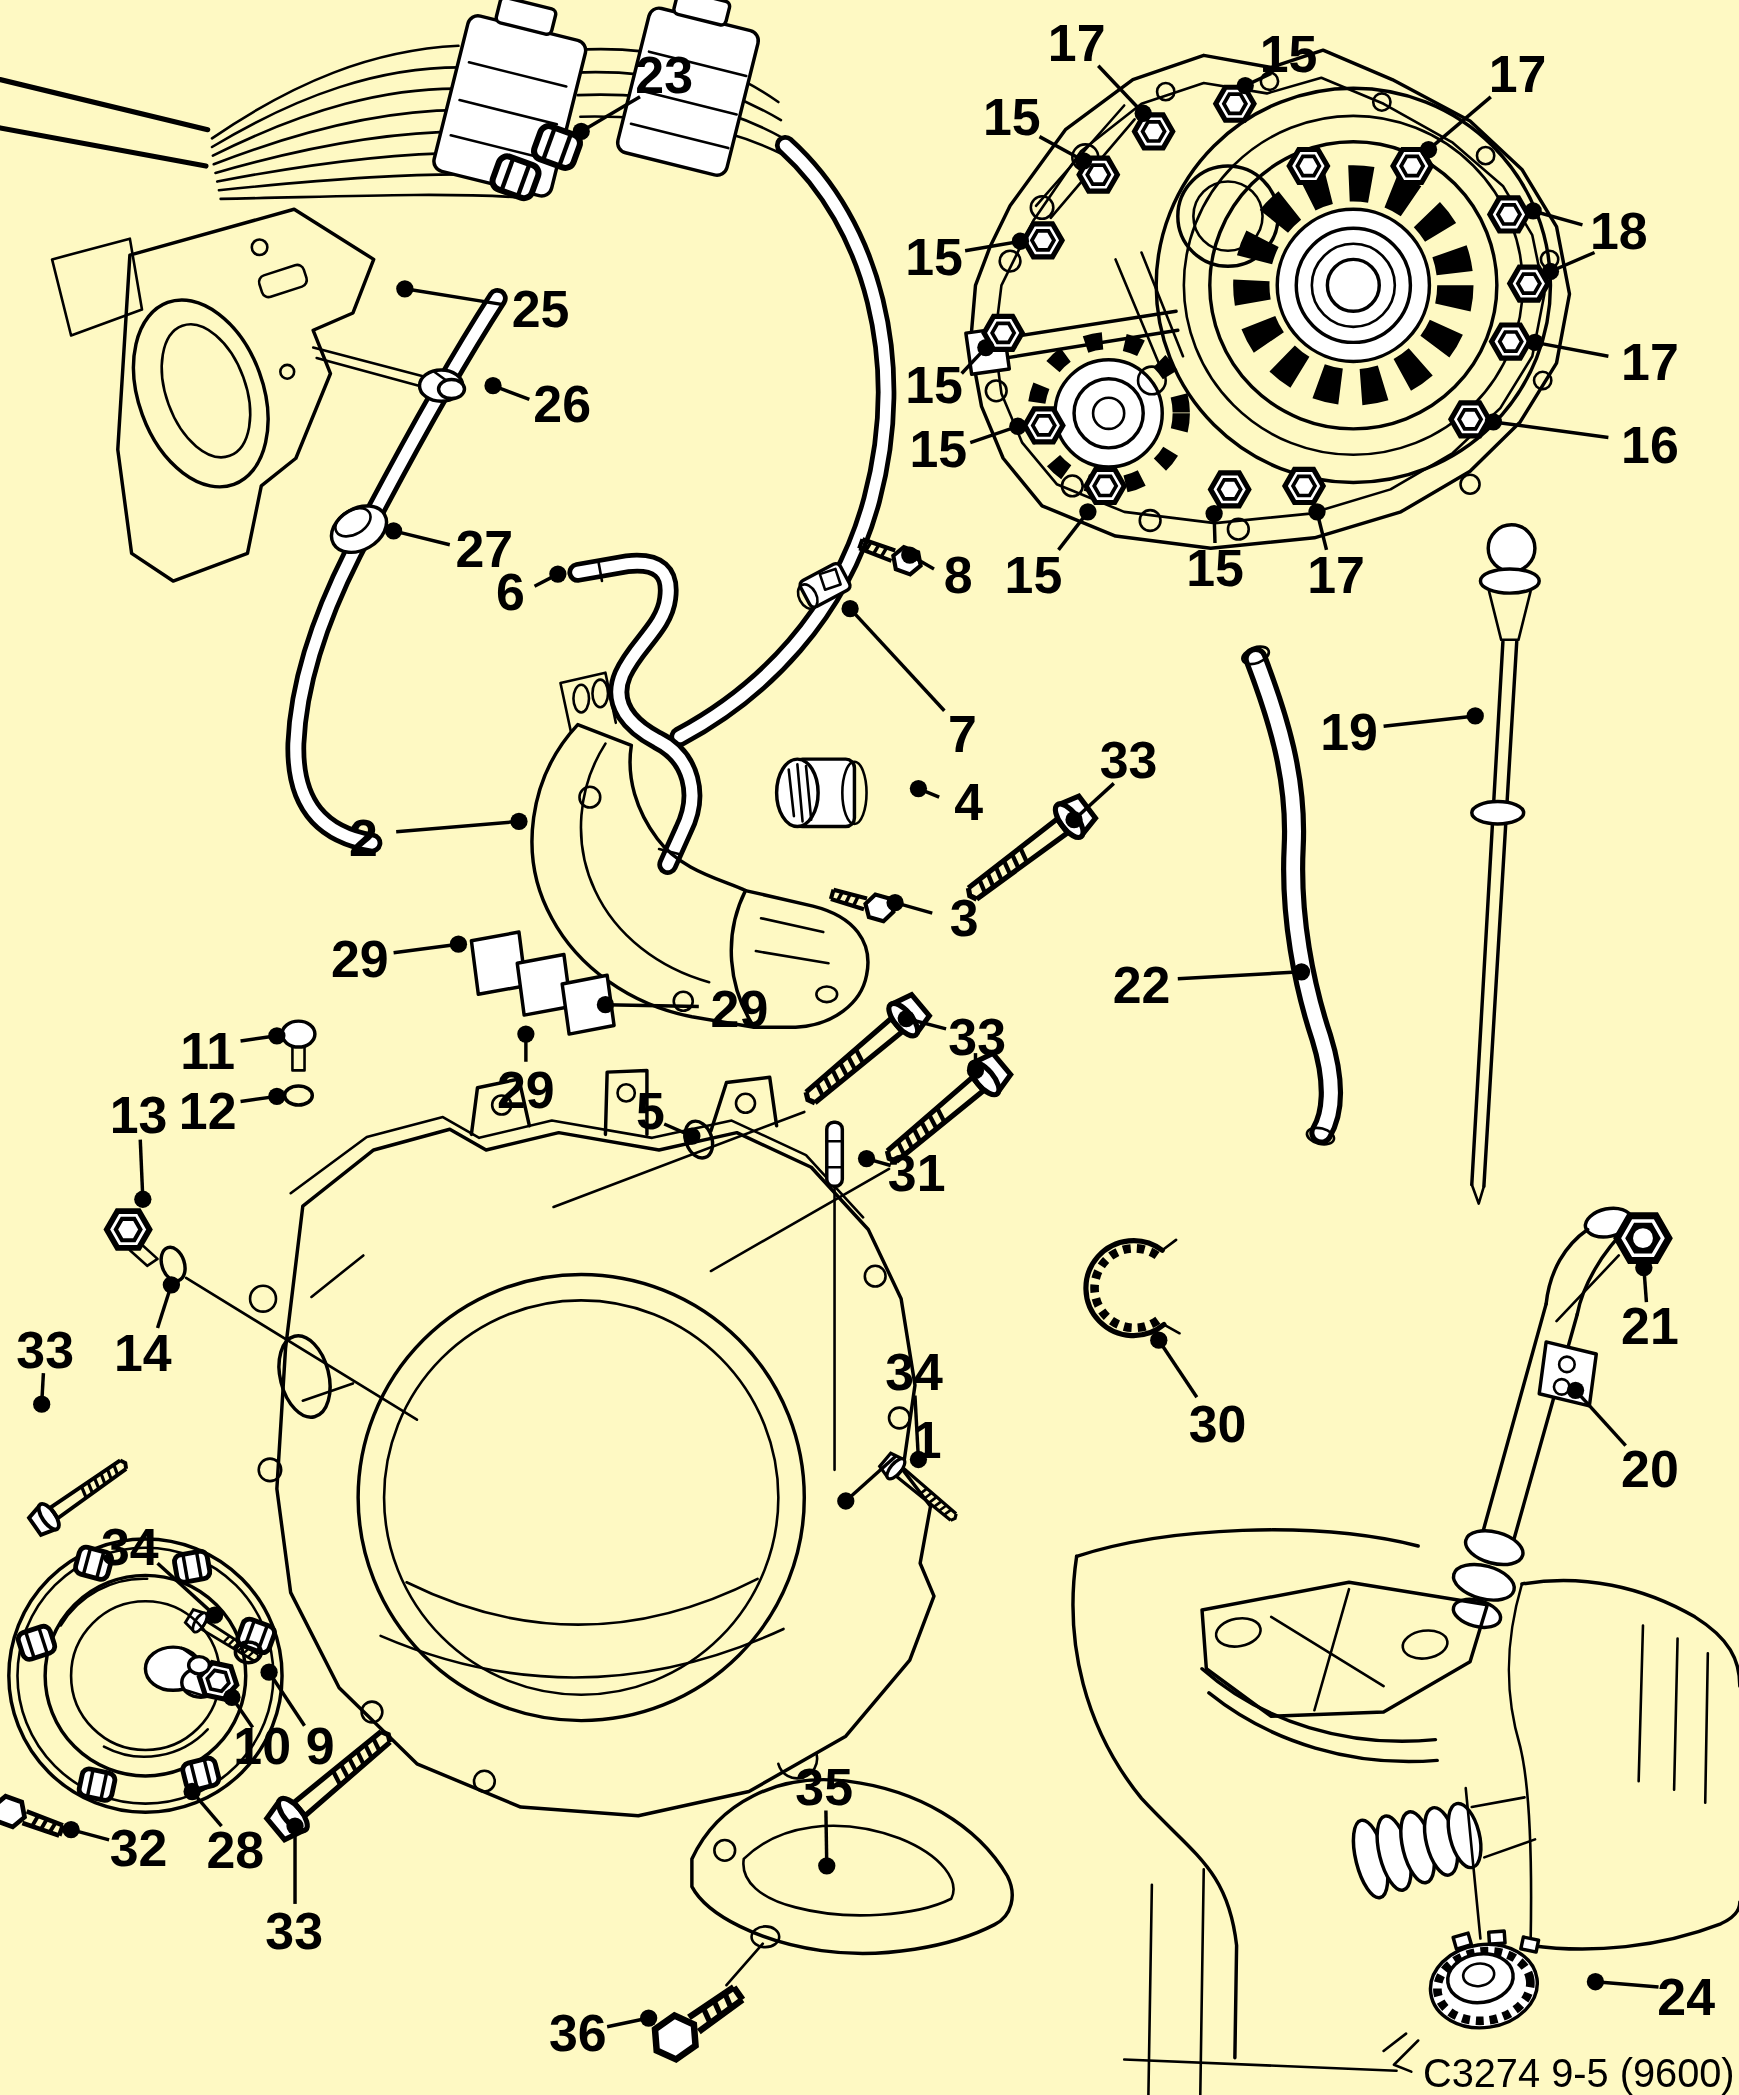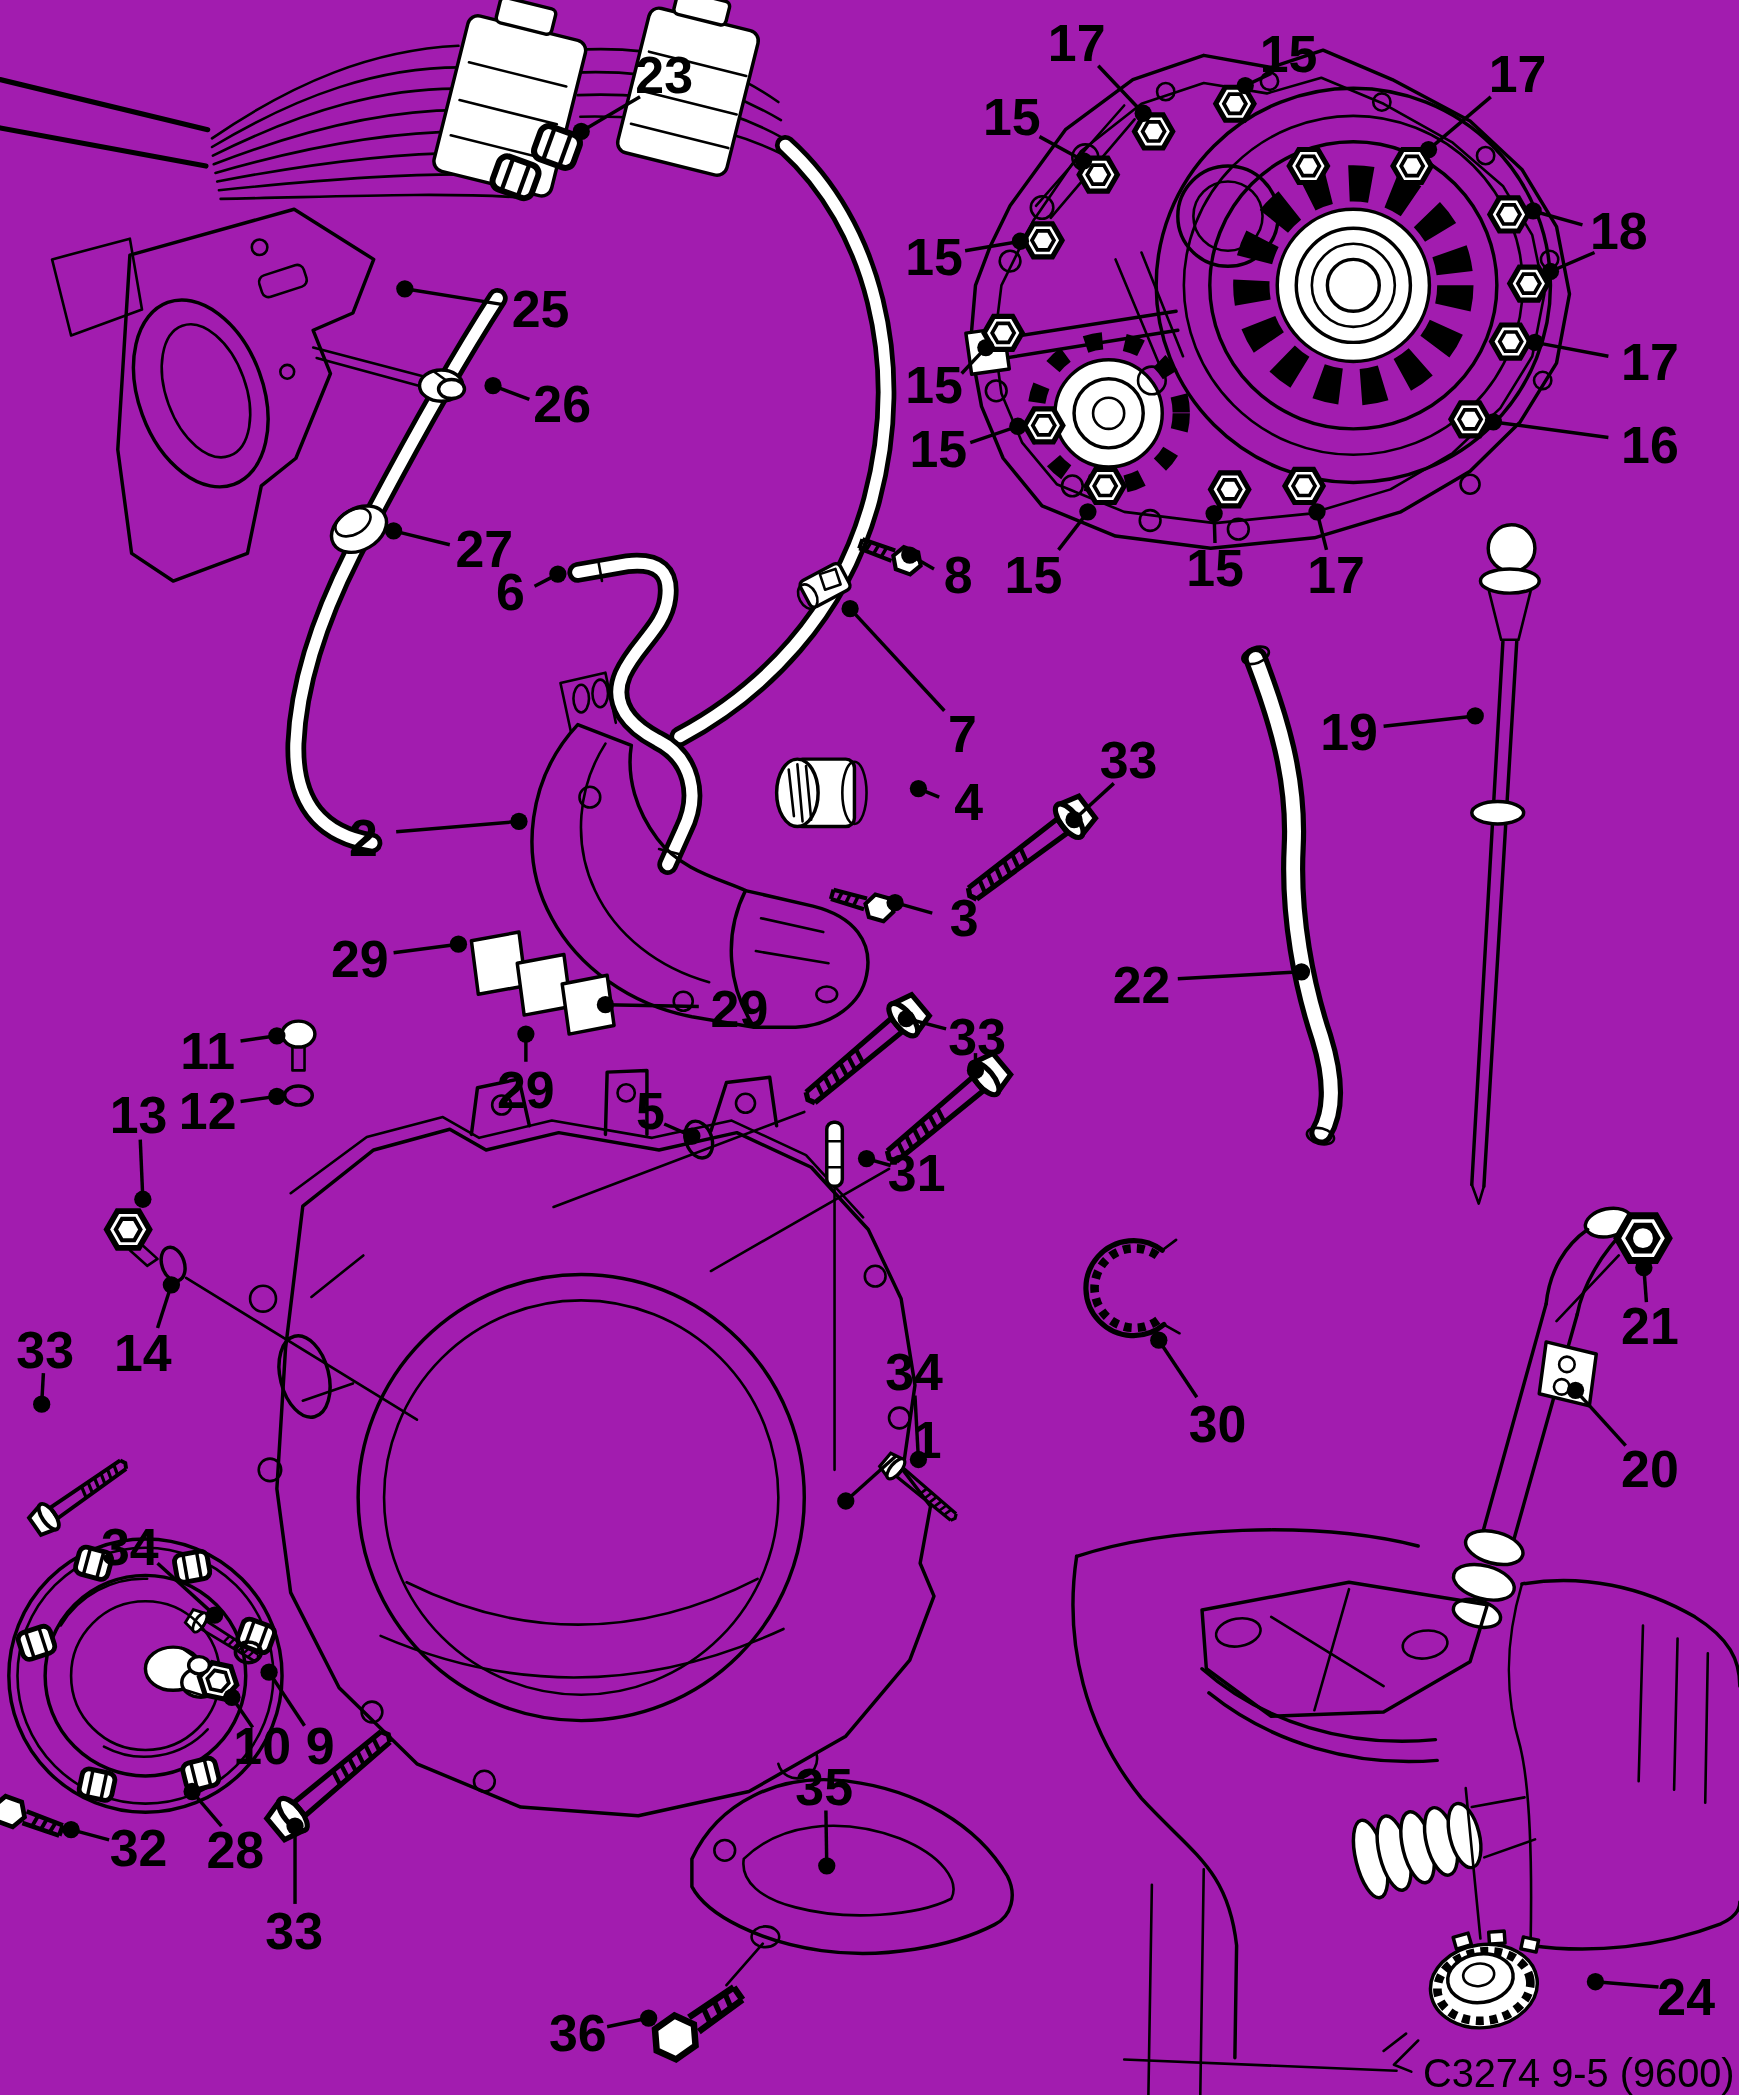--- a/index.html
+++ b/index.html
@@ -1,16 +1,16 @@
 <!DOCTYPE html>
 <html style="font-size:14px"><head>
 <meta charset="utf-8">
 <style>
   html,body{margin:0;padding:0;background:#fff;}
-  #stage{position:relative;width:1740px;height:2095px;background:#a21caf;overflow:hidden;}
+  #stage{position:relative;width:1740px;height:2095px;background:#fef9c3;overflow:hidden;}
   svg{position:absolute;left:0;top:0;}
   .ln{fill:none;stroke:#000;stroke-width:4;stroke-linecap:round;stroke-linejoin:round;}
   .ln2{fill:none;stroke:#000;stroke-width:3;stroke-linecap:round;stroke-linejoin:round;}
   .ln6{fill:none;stroke:#000;stroke-width:6;stroke-linecap:round;stroke-linejoin:round;}
   .wfill{fill:#fff;stroke:#000;stroke-width:4;stroke-linejoin:round;}
   .cable{fill:none;stroke:#000;stroke-width:24;stroke-linecap:round;}
   .cablein{fill:none;stroke:#fff;stroke-width:13;stroke-linecap:round;}
   .hose{fill:none;stroke:#000;stroke-width:28;stroke-linecap:round;}
   .hosein{fill:none;stroke:#fff;stroke-width:16;stroke-linecap:round;}
   .callout-num{font-family:"Liberation Sans",sans-serif;font-weight:bold;font-size:60px;fill:#000;text-anchor:middle;}

